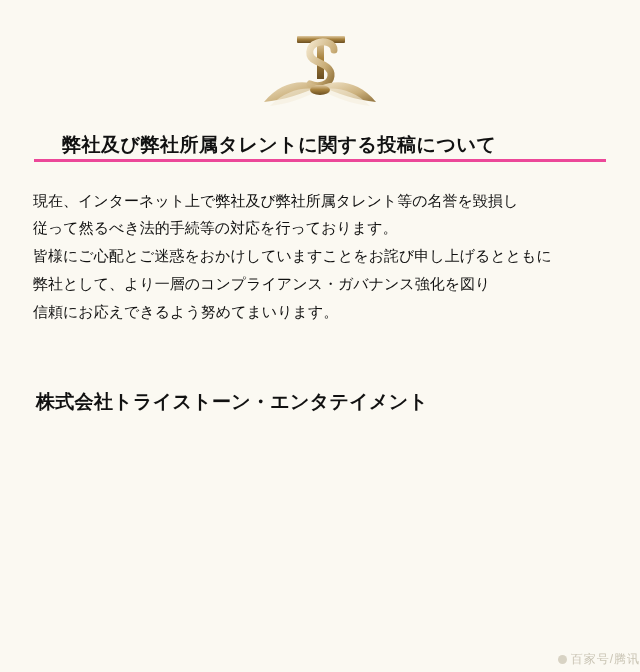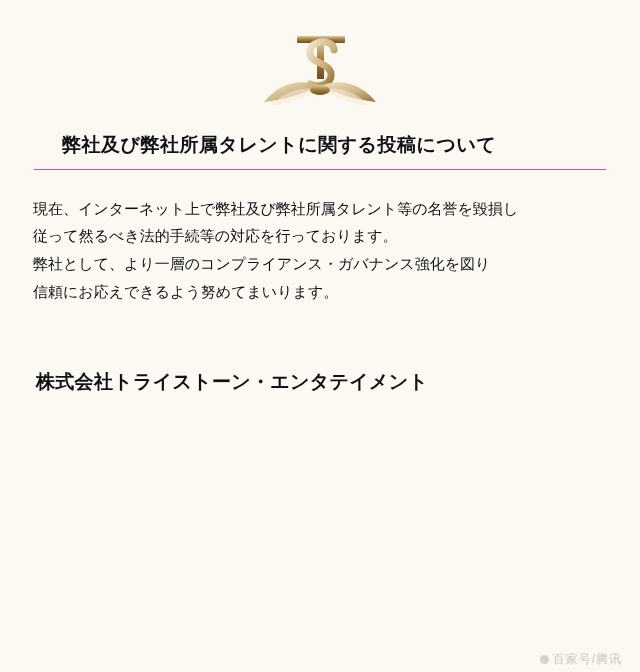--- a/index.html
+++ b/index.html
@@ -30,22 +30,21 @@
     padding-top: 18px;
     box-sizing: border-box;
   }
   .logo {
     width: 140px;
     height: 96px;
     position: relative;
   }
   .title-block {
     margin: 12px 34px 0 34px;
-    padding-bottom: 10px;
-    border-bottom: 1px solid #ec4899;
+    border-bottom: 3px solid #ec4899;
   }
   .title-text {
     font-size: 19px;
     font-weight: bold;
     letter-spacing: 0.5px;
     padding-left: 28px;
     color: #111;
     line-height: 1.4;
   }
   .body-block {
@@ -60,21 +59,21 @@
   }
   .signature {
     margin: 64px 12px 0 36px;
     font-size: 19px;
     font-weight: bold;
     color: #111;
     letter-spacing: 0.3px;
   }
   .watermark {
     position: absolute;
-    right: 18px;
+    right: 0;
     bottom: 4px;
     font-size: 12px;
     color: #c9c4b4;
     letter-spacing: 1px;
     display: flex;
     align-items: center;
     gap: 4px;
   }
   .wm-dot {
     display: inline-block;
@@ -122,20 +121,21 @@
     </div>
   </div>
 
   <div class="title-block">
     <div class="title-text">弊社及び弊社所属タレントに関する投稿について</div>
   </div>
 
   <div class="body-block">
     <p class="para">　現在、インターネット上で弊社及び弊社所属タレント等の名誉を毀損し</p>
     <p class="para">　従って然るべき法的手続等の対応を行っております。</p>
+    <p class="para">　皆様にご心配とご迷惑をおかけしていますことをお詫び申し上げるとともに</p>
     <p class="para">　弊社として、より一層のコンプライアンス・ガバナンス強化を図り</p>
     <p class="para">　信頼にお応えできるよう努めてまいります。</p>
   </div>
 
   <div class="signature">株式会社トライストーン・エンタテイメント</div>
 
   <div class="watermark">
     <span class="wm-dot"></span>
     <span>百家号/腾讯</span>
   </div>

